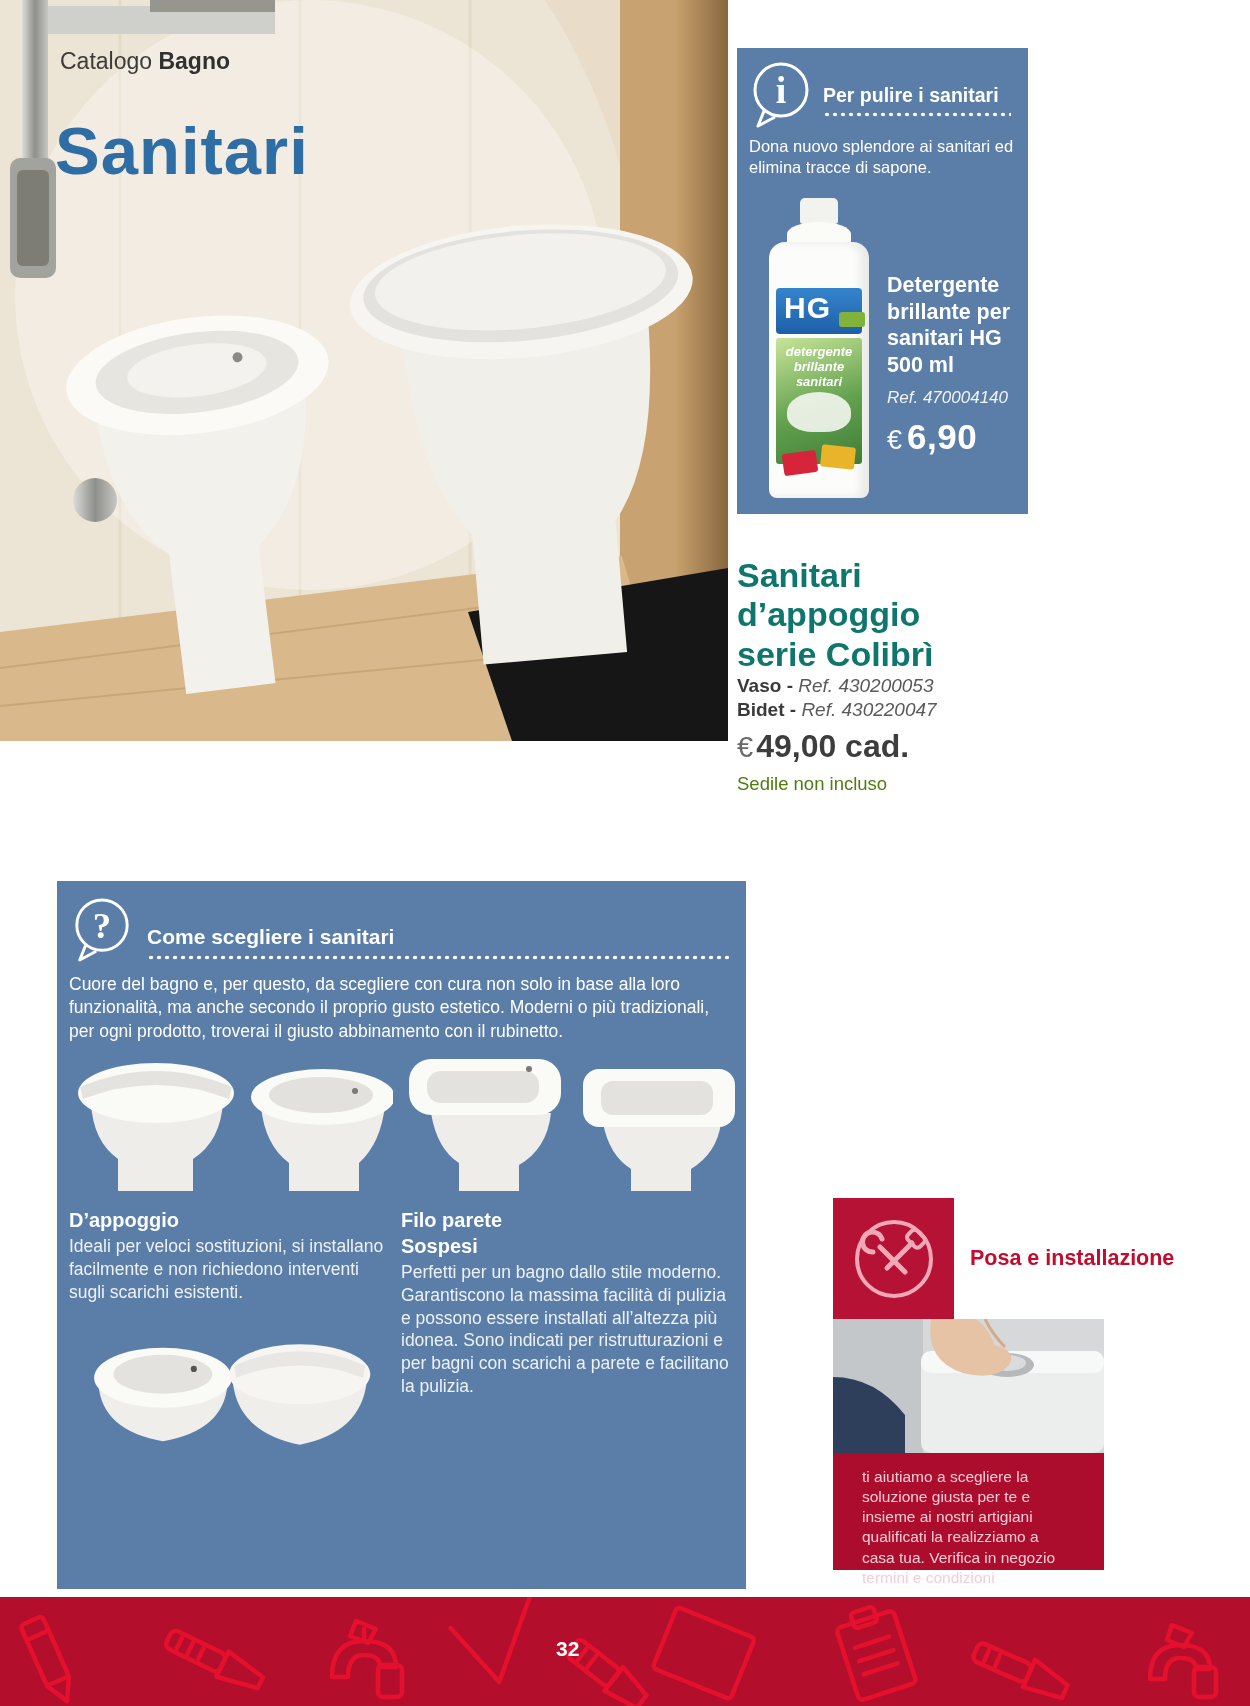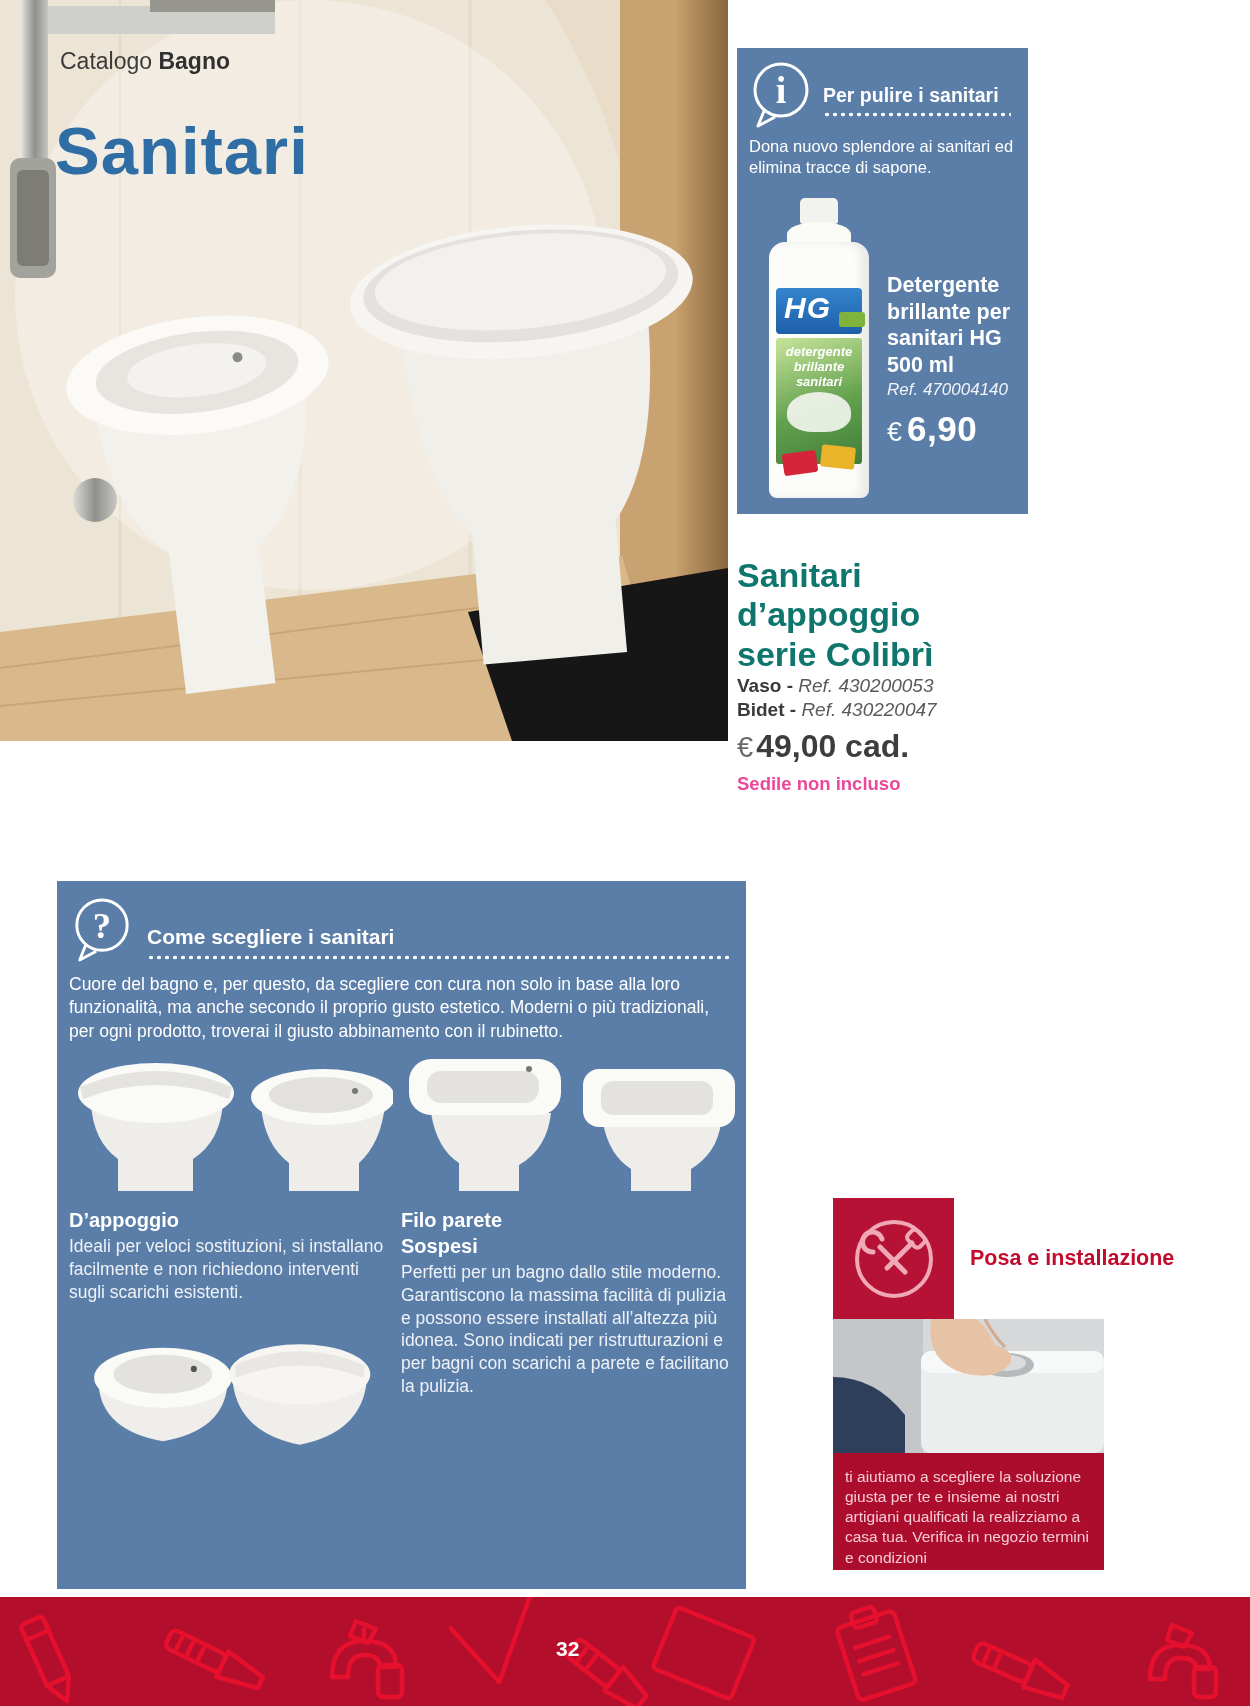--- a/index.html
+++ b/index.html
@@ -22,47 +22,47 @@
           background-size:8px 5px;background-repeat:repeat-x}
   .dotted-clean{left:86px;top:64px;width:188px}
   .clean-desc{position:absolute;left:12px;top:88px;width:268px;font-size:16.5px;line-height:1.25;color:#fff}
 
   
   .bottle{position:absolute;left:26px;top:150px;width:112px;height:302px}
   .cap{position:absolute;left:37px;top:0;width:38px;height:26px;background:#f2f2ef;border-radius:5px 5px 3px 3px}
   .neck{position:absolute;left:24px;top:24px;width:64px;height:24px;background:#fbfbf8;border-radius:60% 60% 0 0}
   .b-body{position:absolute;left:6px;top:44px;width:100px;height:256px;background:#fcfcfa;border-radius:16px 16px 8px 8px;box-shadow:inset -8px 0 10px rgba(0,0,0,.08)}
   .b-label-blue{position:absolute;left:7px;top:46px;width:86px;height:46px;background:linear-gradient(#3585cd,#1d5fa8);border-radius:4px}
-  .hg{position:absolute;left:8px;top:3px;color:#fff;font-size:30px;font-weight:bold;font-style:italic;letter-spacing:1px}
+  .hg{position:absolute;left:8px;top:3px;color:#fff;font-size:30px;font-weight:bold;letter-spacing:1px}
   .b-tab{position:absolute;right:-3px;top:24px;width:26px;height:15px;background:#7fb33c;border-radius:3px}
   .b-label-green{position:absolute;left:7px;top:96px;width:86px;height:126px;border-radius:3px;
       background:linear-gradient(160deg,#c8e49a,#63a14e 55%,#3f7d3a);color:#fff;font-style:italic;font-weight:bold;
       font-size:13px;line-height:1.15;text-align:center;padding-top:7px;box-sizing:border-box}
   .b-sink{position:absolute;left:18px;top:150px;width:64px;height:40px;background:#f3f6ef;border-radius:50% 50% 40% 40%;opacity:.9}
   .b-chip{position:absolute;width:34px;height:22px;border-radius:3px}
   .b-chip.red{left:14px;bottom:24px;background:#d6243a;transform:rotate(-8deg)}
   .b-chip.yellow{left:52px;bottom:30px;background:#e9b32a;transform:rotate(6deg)}
 
   .clean-product{position:absolute;left:150px;top:224px;width:134px;color:#fff}
   .cp-name{font-size:21.5px;font-weight:bold;line-height:1.24}
-  .cp-ref{font-size:17px;font-style:italic;margin-top:1px;color:#f2f4f8}
+  .cp-ref{font-size:17px;font-style:italic;margin-top:9px;color:#f2f4f8}
   .cp-price{margin-top:9px}
   .euro{font-size:27px;font-weight:normal;opacity:.95;margin-right:5px}
   .amount{font-size:35px;font-weight:bold;letter-spacing:.5px}
 
   
   .product-info{position:absolute;left:737px;top:556px;width:300px}
   .product-info h2{font-size:34px;font-weight:bold;color:#0f766e;line-height:1.16;width:260px}
   .material{font-size:19px;color:#4a4a4a;line-height:1.22;width:250px;margin-top:3px}
   .material b{color:#3a3a3a}
   .refline{font-size:19px;color:#3a3a3a;line-height:1.26}
   .refline i{color:#5a5a5a}
   .big-price{margin-top:6px;font-size:32px;font-weight:bold;color:#3d3d3d}
   .euro2{font-weight:normal;color:#6a6a6a;font-size:29px;margin-right:3px}
-  .note{margin-top:8px;font-size:18.5px;font-weight:bold;color:#ec4899}
+  .note{margin-top:8px;font-size:18.5px;font-weight:normal;color:#4d7c0f}
 
   
   .choose-box{position:absolute;left:57px;top:881px;width:689px;height:708px;background:#5b7ea9}
   .q-icon{position:absolute;left:14px;top:14px;width:62px;height:68px}
   .choose-title{position:absolute;left:90px;top:44px;font-size:21px;font-weight:bold;color:#fff}
   .dotted-choose{left:90px;top:74px;width:582px}
   .choose-intro{position:absolute;left:12px;top:92px;width:666px;font-size:17.5px;line-height:1.33;color:#fff}
   .img-a{position:absolute;left:6px;top:150px;width:330px;height:160px}
   .img-b{position:absolute;left:340px;top:146px;width:344px;height:164px}
   .col-left{position:absolute;left:12px;top:328px;width:330px;color:#fff}
@@ -70,21 +70,21 @@
   .choose-box h3{font-size:20px;font-weight:bold;margin:0 0 3px;color:#fff}
   .choose-box .sec-text{font-size:17.5px;line-height:1.3;margin:0 0 13px;color:#eef2f7}
   .img-c{margin-top:10px;width:322px;height:150px}
 
   
   .posa-square{position:absolute;left:833px;top:1198px;width:121px;height:121px;background:#b51235}
   .posa-square svg{position:absolute;left:15px;top:15px}
   .posa-title{position:absolute;left:970px;top:1246px;font-size:21.5px;font-weight:bold;color:#c30b2e;white-space:nowrap}
   .posa-photo{position:absolute;left:833px;top:1319px;width:271px;height:134px;overflow:hidden}
   .posa-text{position:absolute;left:833px;top:1453px;width:271px;height:117px;background:#ad0d2c;color:#f6ccd6;
-             font-size:15.5px;line-height:1.3;padding:14px 12px;box-sizing:border-box}
+             font-size:15.5px;line-height:1.3;padding:14px 29px;box-sizing:border-box}
 
   
   .footer{position:absolute;left:0;top:1597px;width:1250px;height:109px;background:#b30e2c;overflow:hidden}
   .footer svg{position:absolute;left:0;top:0}
   .page-num{position:absolute;left:556px;top:40px;font-size:21px;font-weight:bold;color:#fff}
 </style>
 </head>
 <body>
 
 <section class="hero">

